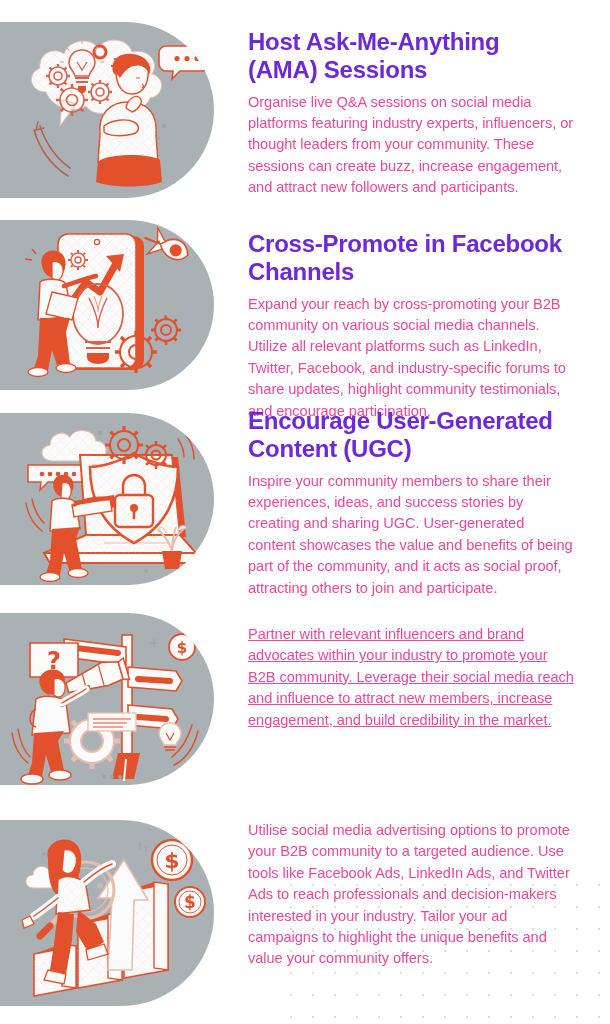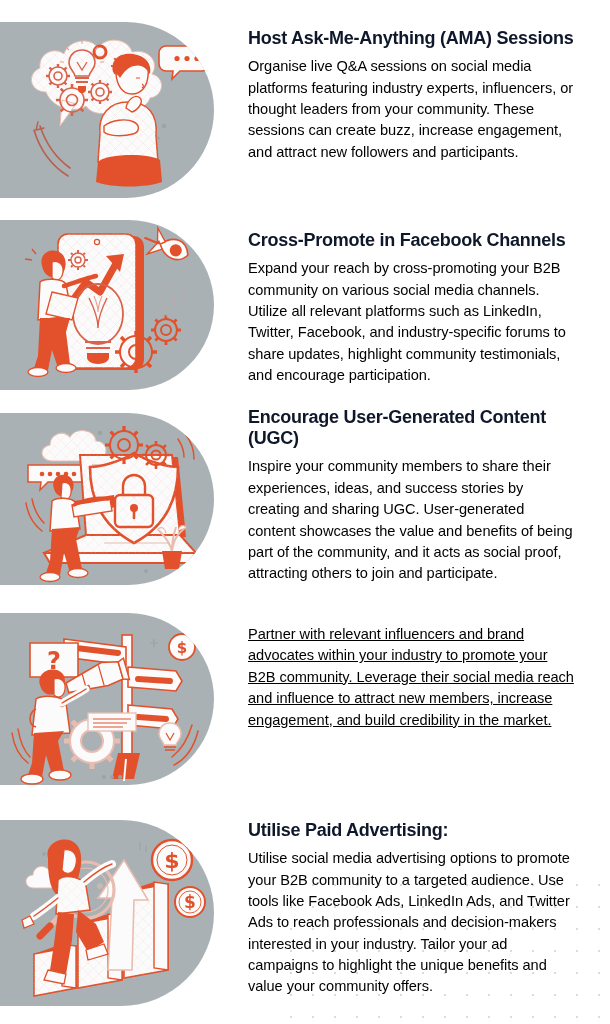--- a/index.html
+++ b/index.html
@@ -24,29 +24,29 @@
     border-top-right-radius:110px;
     border-bottom-right-radius:110px;
     overflow:hidden;
   }
   .art{position:absolute;inset:0;}
   .art svg{position:absolute;left:0;top:0;width:100%;height:100%;}
 
   .copy{position:absolute;}
   .heading{
     margin:0 0 7px 0;
-    color:#0f172a;
+    color:#6d28d9;
     font-weight:bold;
-    font-size:18px;
+    font-size:24px;
     line-height:1.18;
     letter-spacing:-0.25px;
   }
   .body-text{
     margin:0;
-    color:#000000;
+    color:#ec4899;
     font-size:14.6px;
     line-height:1.465;
     letter-spacing:-0.05px;
   }
 </style>
 </head>
 <body>
 
 <div class="page">
   <div class="dot-field"></div>
@@ -554,17 +554,16 @@
           <g stroke="#9aa3a6" stroke-width="1.1" fill="none">
             <path d="M140 22 v8 M146 26 v6"></path>
           </g>
           <g fill="#9aa3a6">
               <circle cx="44" cy="34" r="1.8"></circle>
             </g>
         </svg>
       </div>
     </div>
     <div class="copy" style="left:248px;top:10px;width:326px;">
-      <h2 class="heading">Utilise Paid Advertising:</h2>
       <p class="body-text" style="">Utilise social media advertising options to promote your B2B community to a targeted audience. Use tools like Facebook Ads, LinkedIn Ads, and Twitter Ads to reach professionals and decision-makers interested in your industry. Tailor your ad campaigns to highlight the unique benefits and value your community offers.</p>
     </div>
   </div>
 </div>
 
 </body></html>

